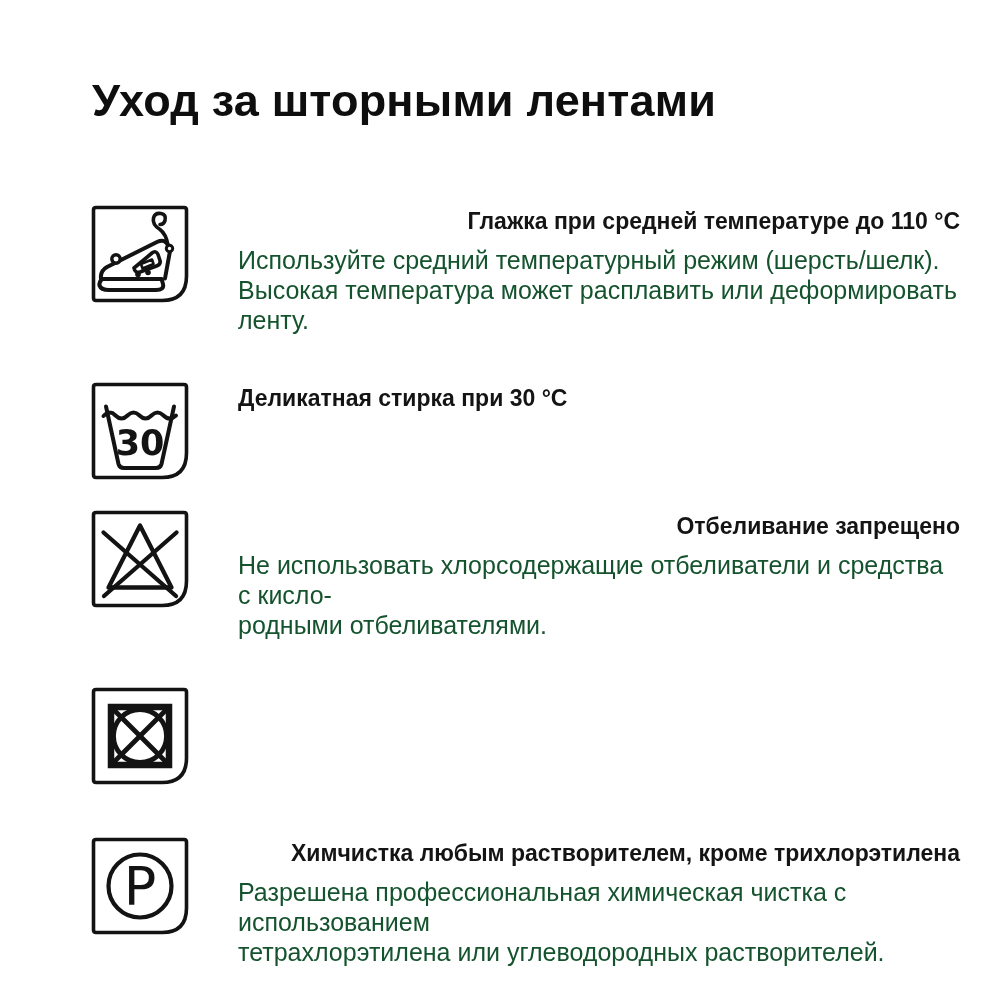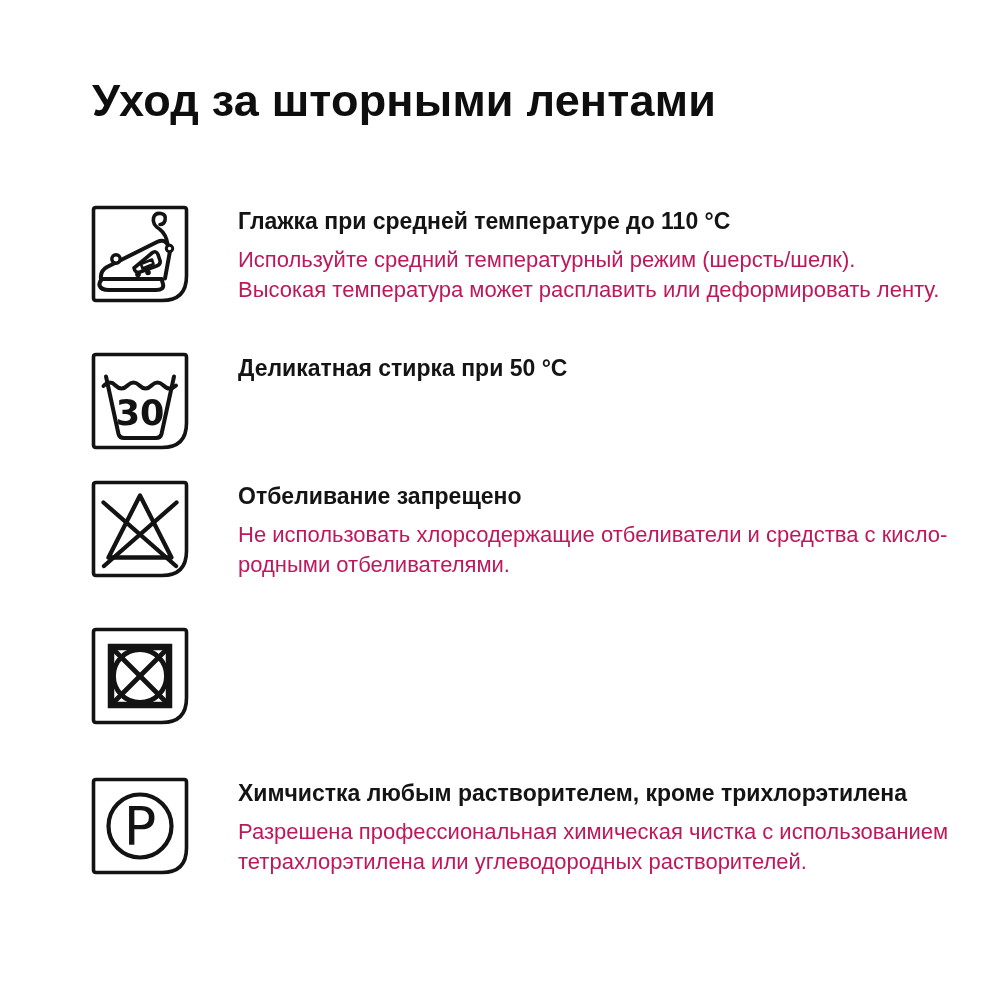--- a/index.html
+++ b/index.html
@@ -33,26 +33,27 @@
     margin-right: 48px;
   }
   .icon-box svg { display: block; width: 100px; height: 100px; }
   .texts { padding-top: 3px; min-width: 0; }
   .sec-heading {
     margin: 0 0 9px 0;
     font-size: 23px;
     line-height: 29px;
     font-weight: 700;
     color: #141414;
+    text-align: right;
   }
   .sec-body {
     margin: 0;
-    font-size: 22px;
+    font-size: 25px;
     line-height: 30px;
-    color: #be185d;
+    color: #14532d;
     white-space: pre-line;
   }
   .sym-text {
     font-family: "DejaVu Sans", "Liberation Sans", sans-serif;
   }
 </style>
 </head>
 <body>
 
 <div class="page">
@@ -88,21 +89,21 @@
       <svg viewBox="0 0 100 100" aria-hidden="true">
         <g fill="none" stroke="#131313" stroke-width="4" stroke-linecap="round" stroke-linejoin="round">
           <path stroke-width="3.6" d="M6,3.5 H94 Q96.5,3.5 96.5,6 V72 Q96.5,96.5 72,96.5 H6 Q3.5,96.5 3.5,94 V6 Q3.5,3.5 6,3.5 Z"></path>
           <path d="M16,25.5 L28.5,83 Q29.5,87 34,87 L66,87 Q70.5,87 71.5,83 L84,25.5"></path>
           <path d="M13.5,35 Q19.5,28.5 25.5,34.5 Q31.5,40.5 37.5,34.5 Q43.5,28.5 49.5,34.5 Q55.5,40.5 61.5,34.5 Q67.5,28.5 73.5,34.5 Q79.5,40.5 86,34.5"></path>
           <text class="sym-text" x="50" y="74" text-anchor="middle" font-size="35" font-weight="700" fill="#131313" stroke="none">30</text>
         </g>
       </svg>
     </div>
     <div class="texts">
-      <h2 class="sec-heading">Деликатная стирка при 50 °C</h2>
+      <h2 class="sec-heading">Деликатная стирка при 30 °C</h2>
     </div>
   </section>
 
   <section class="row gap-lg">
     <div class="icon-box">
       <svg viewBox="0 0 100 100" aria-hidden="true">
         <g fill="none" stroke="#131313" stroke-width="4.3" stroke-linecap="round" stroke-linejoin="round">
           <path stroke-width="3.6" d="M6,3.5 H94 Q96.5,3.5 96.5,6 V72 Q96.5,96.5 72,96.5 H6 Q3.5,96.5 3.5,94 V6 Q3.5,3.5 6,3.5 Z"></path>
           <path d="M50,16.5 L18.5,78.5 L81.5,78.5 Z"></path>
           <path d="M13.5,23.5 L86,87"></path>

